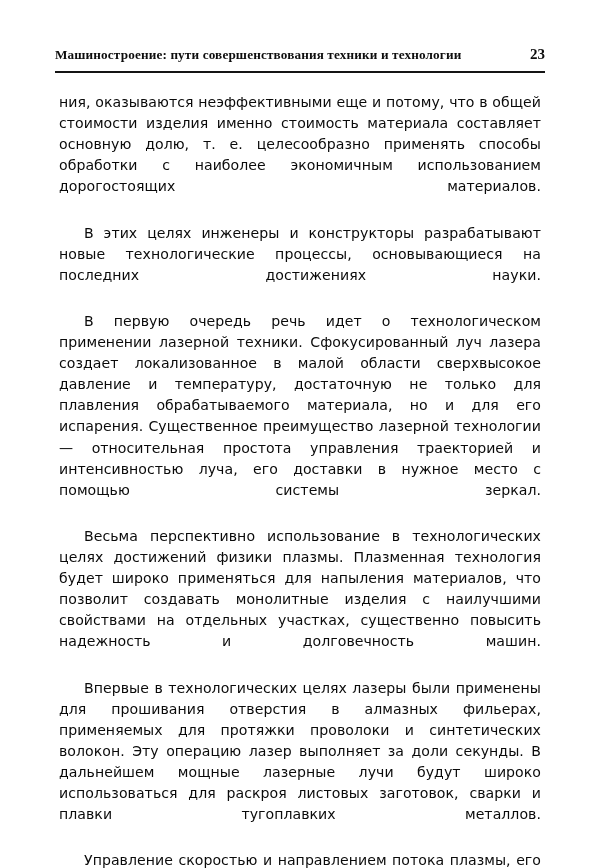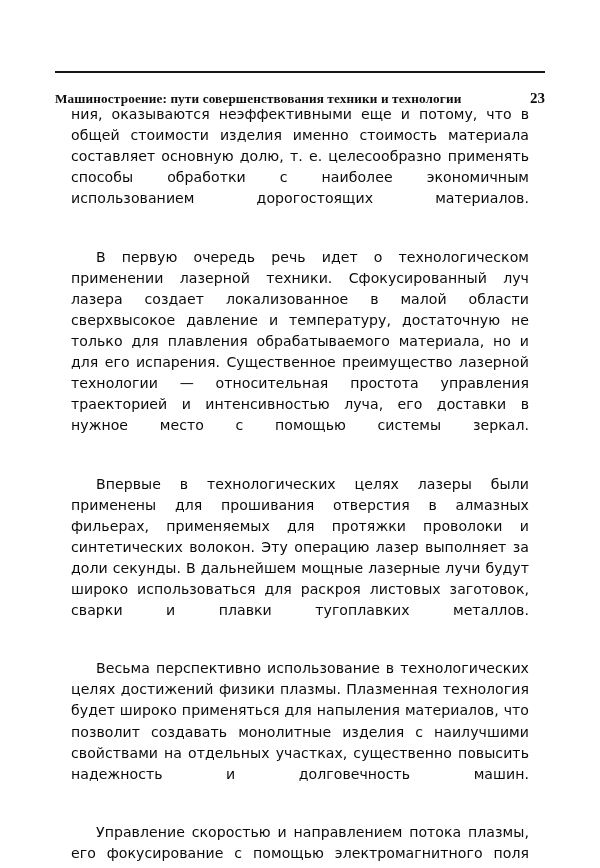--- a/index.html
+++ b/index.html
@@ -28,21 +28,20 @@
   
   .running-head {
     position: absolute;
     left: 55px;
     top: 46px;
     width: 490px;
     height: 24px;
     display: flex;
     align-items: baseline;
     justify-content: space-between;
-    margin-top: 44px;
   }
   .running-head-title {
     font-family: "Liberation Serif", "DejaVu Serif", serif;
     font-weight: bold;
     font-size: 13.2px;
     letter-spacing: 0.15px;
     line-height: 16px;
     white-space: nowrap;
     color: #0d0d0d;
   }
@@ -65,21 +64,21 @@
 
   
   .text-column {
     position: absolute;
     left: 55px;
     top: 88px;
     width: 490px;
   }
 
   p.body-par {
-    margin: 16px;
+    margin: 4px;
     padding: 0;
     text-align: justify;
     text-justify: inter-word;
     text-indent: 25px;
     font-family: "DejaVu Sans", sans-serif;
     font-size: 14.1px;
     line-height: 21.1px;
     letter-spacing: 0.05px;
     word-spacing: 0.2px;
     color: #0a0a0a;
@@ -104,24 +103,25 @@
     <span class="running-head-title">Машиностроение: пути совершенствования техники и технологии</span>
     <span class="page-number">23</span>
   </header>
 
   <div class="head-rule"></div>
 
   <main class="text-column">
 
     <p class="body-par no-indent">ния, оказываются неэффективными еще и потому, что в общей стоимости изделия именно стоимость материала составляет основную долю, т. е. целесообразно применять способы обработки с наиболее экономичным использованием дорогостоящих материалов.</p>
 
+    <p class="body-par">В этих целях инженеры и конструкторы разрабатывают новые технологические процессы, основывающиеся на последних достижениях науки.</p>
 
     <p class="body-par">В первую очередь речь идет о технологическом применении лазерной техники. Сфокусированный луч лазера создает локализованное в малой области сверхвысокое давление и температуру, достаточную не только для плавления обрабатываемого материала, но и для его испарения. Существенное преимущество лазерной технологии — относительная простота управления траекторией и интенсивностью луча, его доставки в нужное место с помощью системы зеркал.</p>
 
+    <p class="body-par">Весьма перспективно использование в технологических целях достижений физики плазмы. Плазменная технология будет широко применяться для напыления материалов, что позволит создавать монолитные изделия с наилучшими свойствами на отдельных участках, существенно повысить надежность и долговечность машин.</p>
+
     <p class="body-par">Впервые в технологических целях лазеры были применены для прошивания отверстия в алмазных фильерах, применяемых для протяжки проволоки и синтетических волокон. Эту операцию лазер выполняет за доли секунды. В дальнейшем мощные лазерные лучи будут широко использоваться для раскроя листовых заготовок, сварки и плавки тугоплавких металлов.</p>
-
-    <p class="body-par">Весьма перспективно использование в технологических целях достижений физики плазмы. Плазменная технология будет широко применяться для напыления материалов, что позволит создавать монолитные изделия с наилучшими свойствами на отдельных участках, существенно повысить надежность и долговечность машин.</p>
 
     <p class="body-par">Управление скоростью и направлением потока плазмы, его фокусирование с помощью электромагнитного поля предоставляют принципиальную возможность получать сверхчистые материалы, обладающие уникальными механическими свойствами. В то же время будет разработана плазменная металлургия получения сплавов с заданной структурой распределения компонентов. Таким образом, плазменная технология позволит синтезировать необходимые свойства изделий за счет определенной композиции металлов, минералов и других веществ.</p>
 
   </main>
 
 </div>
 
 </body></html>

